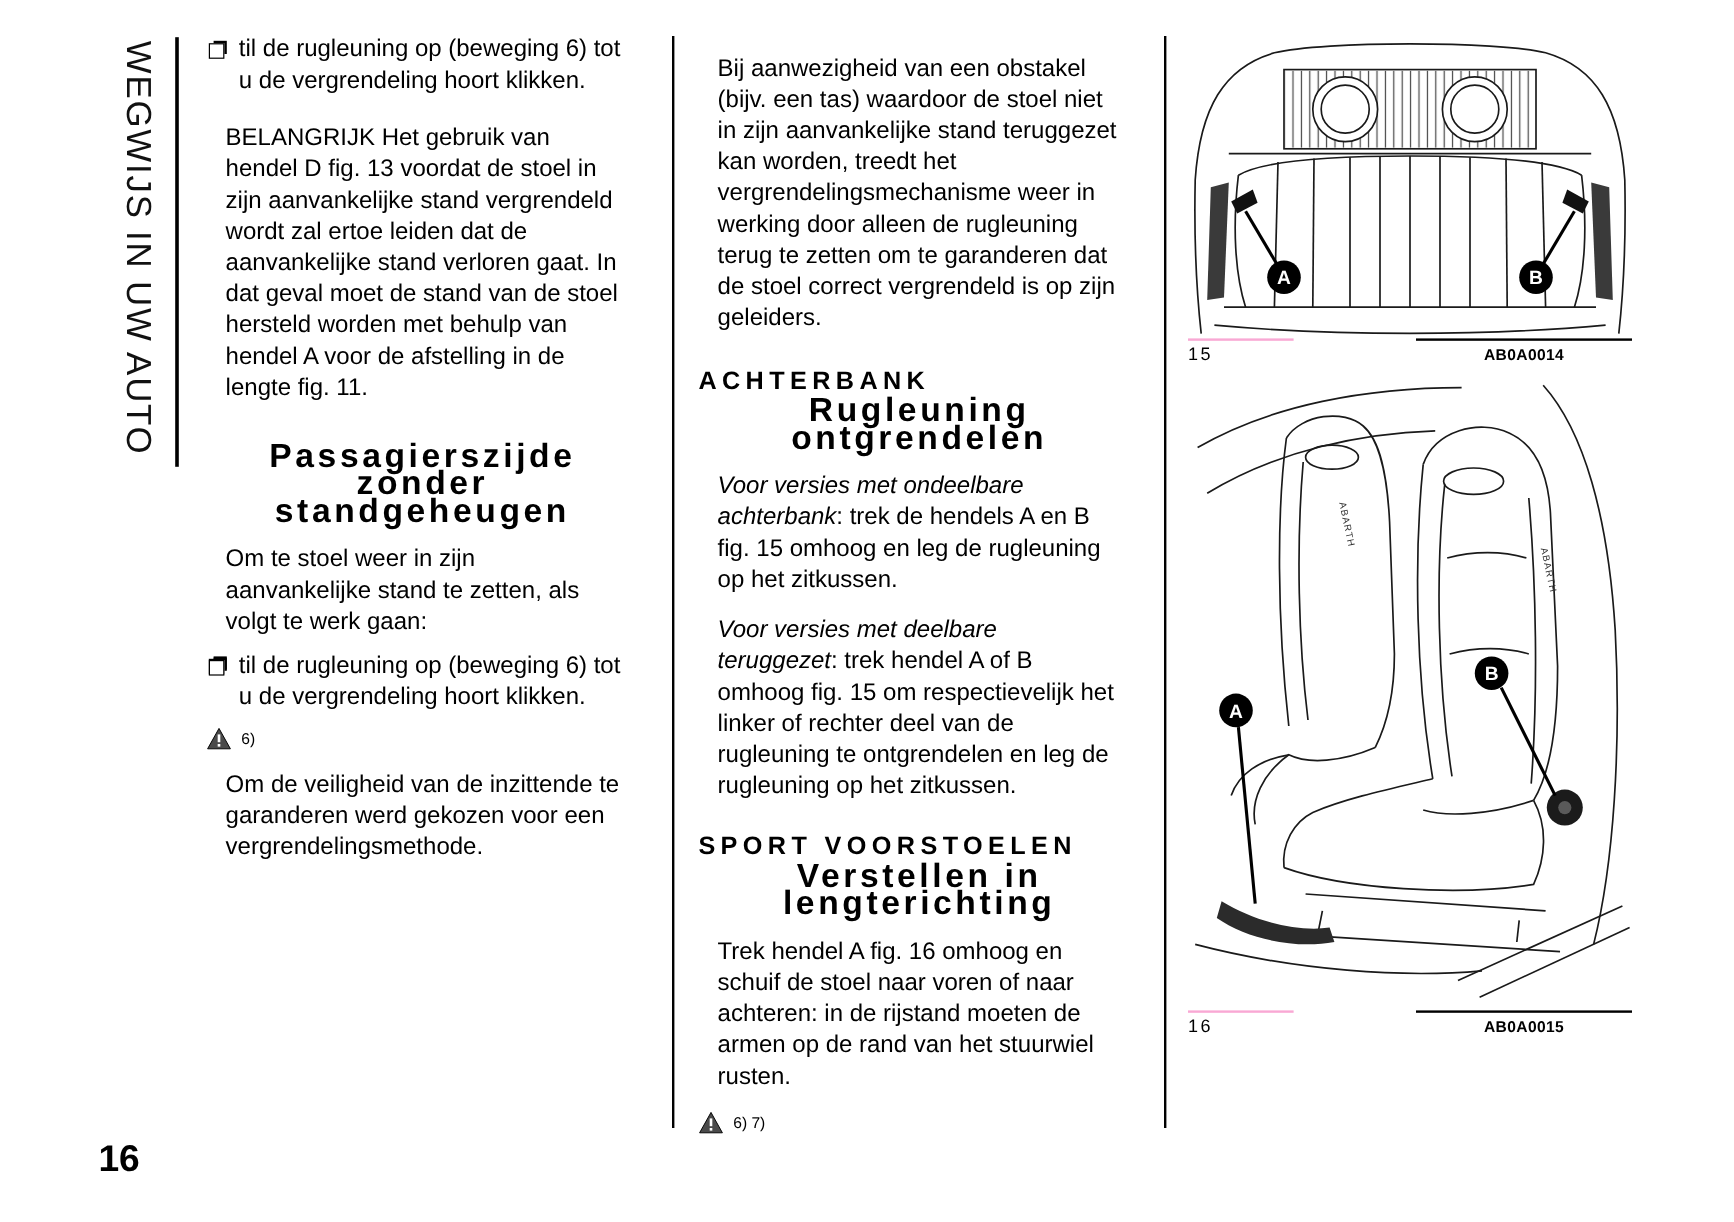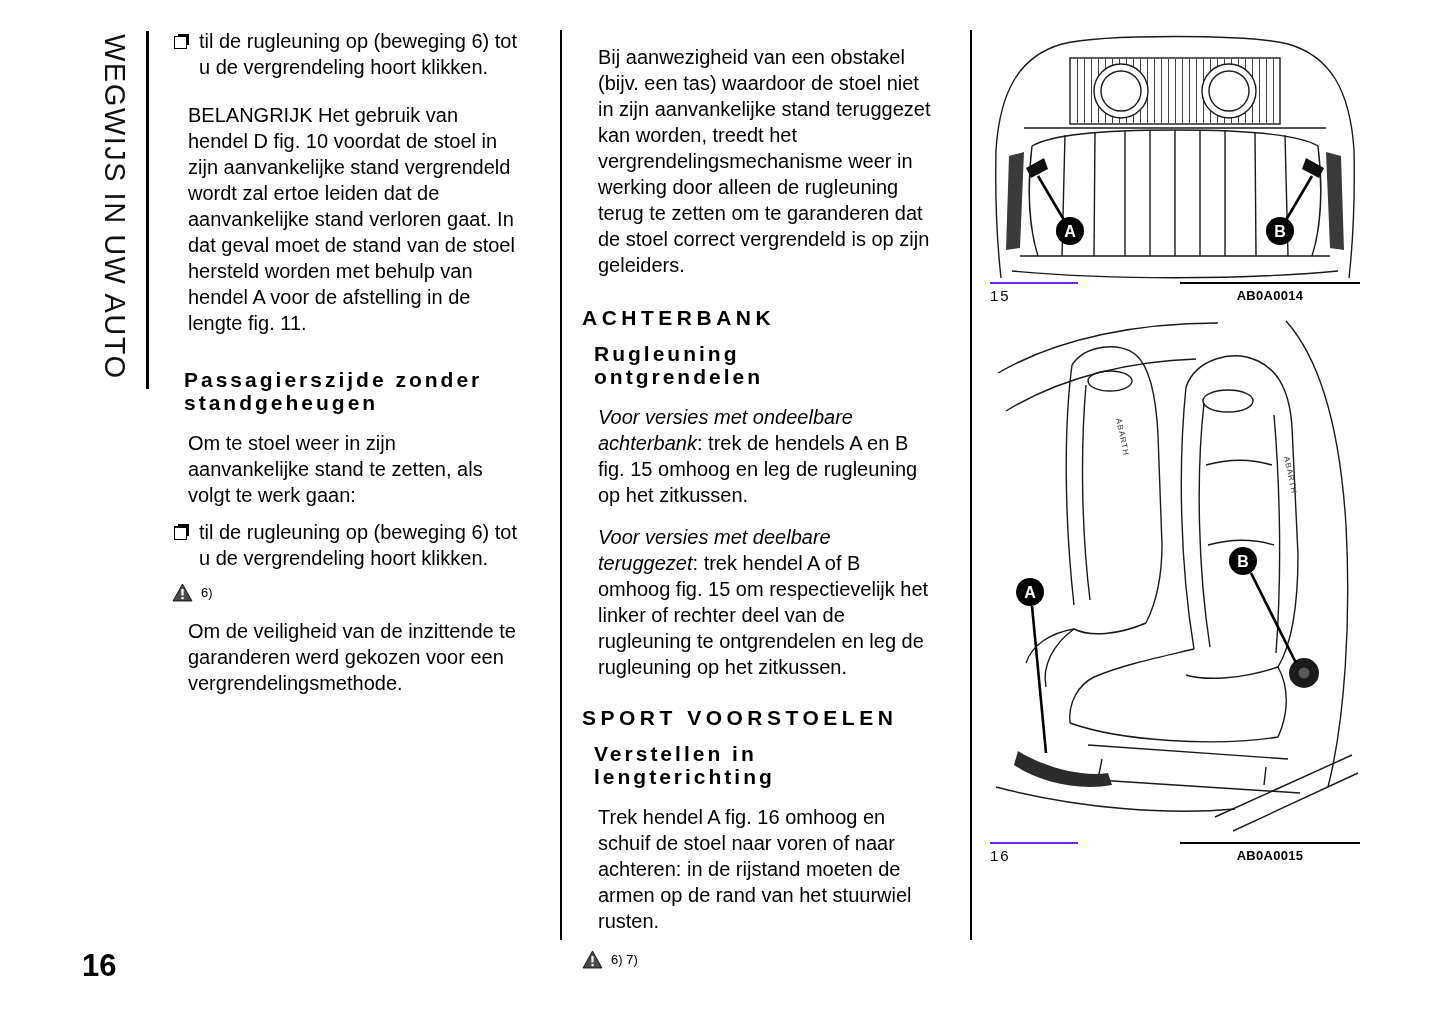--- a/index.html
+++ b/index.html
@@ -26,56 +26,56 @@
   .para{margin:16px;}
   .mb10{margin-bottom:10px}.mb11{margin-bottom:11px}.mb14{margin-bottom:14px}
   .mb16{margin-bottom:16px}.mb22{margin-bottom:22px}.mb26{margin-bottom:26px}
   .mb28{margin-bottom:28px}.mb30{margin-bottom:30px}.mb32{margin-bottom:32px}
   .bullet-item{position:relative;padding-left:27px;}
   .sq-bullet{
     position:absolute;left:2px;top:8px;width:11px;height:11px;
     border:1.8px solid #000;background:#fff;box-shadow:3px -3px 0 -1px #000;
   }
   .subheading{
-    font-size:21px;font-weight:bold;letter-spacing:3px;line-height:23px;
-    white-space:pre-line;margin:12px;
+    font-size:28px;font-weight:bold;letter-spacing:3px;line-height:23px;
+    white-space:pre-line;margin:0;text-align:center;
   }
   .section-heading{
     font-size:21px;font-weight:bold;letter-spacing:4.5px;line-height:24px;margin:0;
   }
   em{font-style:italic;}
   .warning-row{display:flex;align-items:center;gap:8px;margin:12px 0 10px 0;}
   .warning-refs{font-size:13px;line-height:13px;}
   
   .fig{position:absolute;left:990px;width:370px;}
   #fig15{top:28px;}
   #fig16{top:315px;}
   .fig svg.drawing{display:block;width:370px;height:auto;}
   .fig-caption{display:flex;justify-content:space-between;margin-top:2px;}
-  .fig-num{width:88px;border-top:2px solid #6d28d9;padding-top:3px;font-size:15px;letter-spacing:2px;}
+  .fig-num{width:88px;border-top:2px solid #f9a8d4;padding-top:3px;font-size:15px;letter-spacing:2px;}
   .fig-code{width:180px;border-top:2px solid #000;padding-top:4px;text-align:center;
             font-size:13px;font-weight:bold;letter-spacing:0.3px;}
   svg text{font-family:"Liberation Sans",sans-serif;}
 </style>
 </head>
 <body>
 
 <div class="chapter-title">WEGWIJS IN UW AUTO</div>
 <div class="chapter-rule"></div>
 <div class="page-number">16</div>
 
 <div class="divider" id="divider-1"></div>
 <div class="divider" id="divider-2"></div>
 
 <div class="col" id="col1">
   <div class="bullet-item mb22">
     <span class="sq-bullet"></span>
     <span>til de rugleuning op (beweging 6) tot u de vergrendeling hoort klikken.</span>
   </div>
-  <p class="para mb32">BELANGRIJK Het gebruik van hendel D fig. 10 voordat de stoel in zijn aanvankelijke stand vergrendeld wordt zal ertoe leiden dat de aanvankelijke stand verloren gaat. In dat geval moet de stand van de stoel hersteld worden met behulp van hendel A voor de afstelling in de lengte fig. 11.</p>
+  <p class="para mb32">BELANGRIJK Het gebruik van hendel D fig. 13 voordat de stoel in zijn aanvankelijke stand vergrendeld wordt zal ertoe leiden dat de aanvankelijke stand verloren gaat. In dat geval moet de stand van de stoel hersteld worden met behulp van hendel A voor de afstelling in de lengte fig. 11.</p>
   <h3 class="subheading mb16">Passagierszijde zonder
 standgeheugen</h3>
   <p class="para mb10">Om te stoel weer in zijn aanvankelijke stand te zetten, als volgt te werk gaan:</p>
   <div class="bullet-item mb11">
     <span class="sq-bullet"></span>
   </div>
   <div class="bullet-item">
     <span class="sq-bullet"></span>
     <span>til de rugleuning op (beweging 6) tot u de vergrendeling hoort klikken.</span>
   </div>

